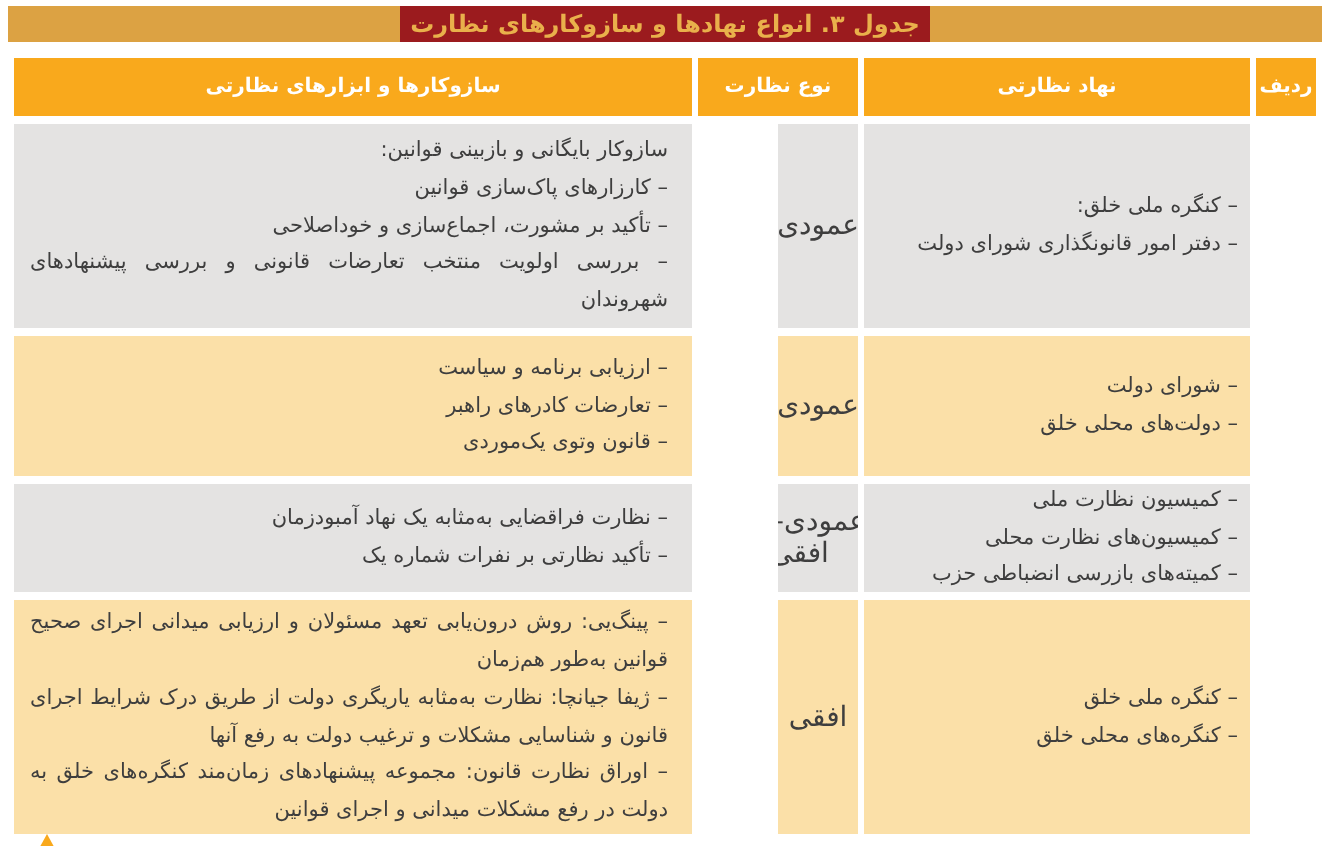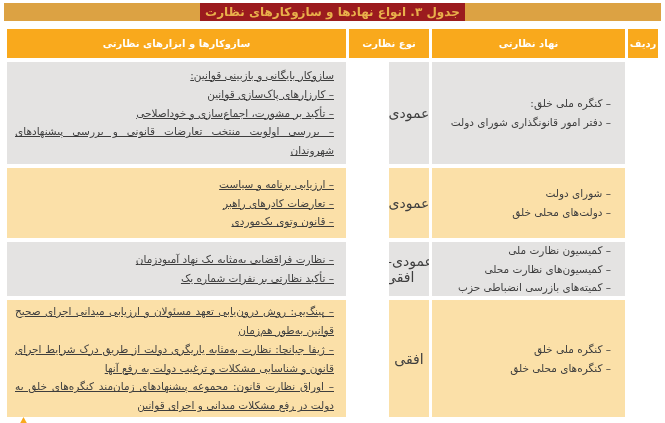--- a/index.html
+++ b/index.html
@@ -50,22 +50,22 @@
     font-size:10.5px;
     overflow:hidden;
   }
   .cell.g{background:var(--row-gray);}
   .cell.p{background:var(--row-peach);}
   .cell.num, .cell.type{
     align-items:center;justify-content:center;text-align:left;
     font-size:14px;
     margin-left:40px;
   }
-  .cell.inst{padding:4px 14px 4px 8px;}
-  .cell.mech{padding:4px 12px 4px 8px;text-decoration:underline;}
+  .cell.inst{padding:4px 6px 4px 8px;}
+  .cell.mech{padding:4px 12px 4px 8px;}
   .cell-line{
     text-align:justify;
     line-height:1.8;
   }
   
   .corner-mark{
     position:absolute;left:18px;top:417px;
     width:11px;height:10px;
     background:var(--accent-orange);
     clip-path:polygon(50% 0, 100% 100%, 0 100%);

